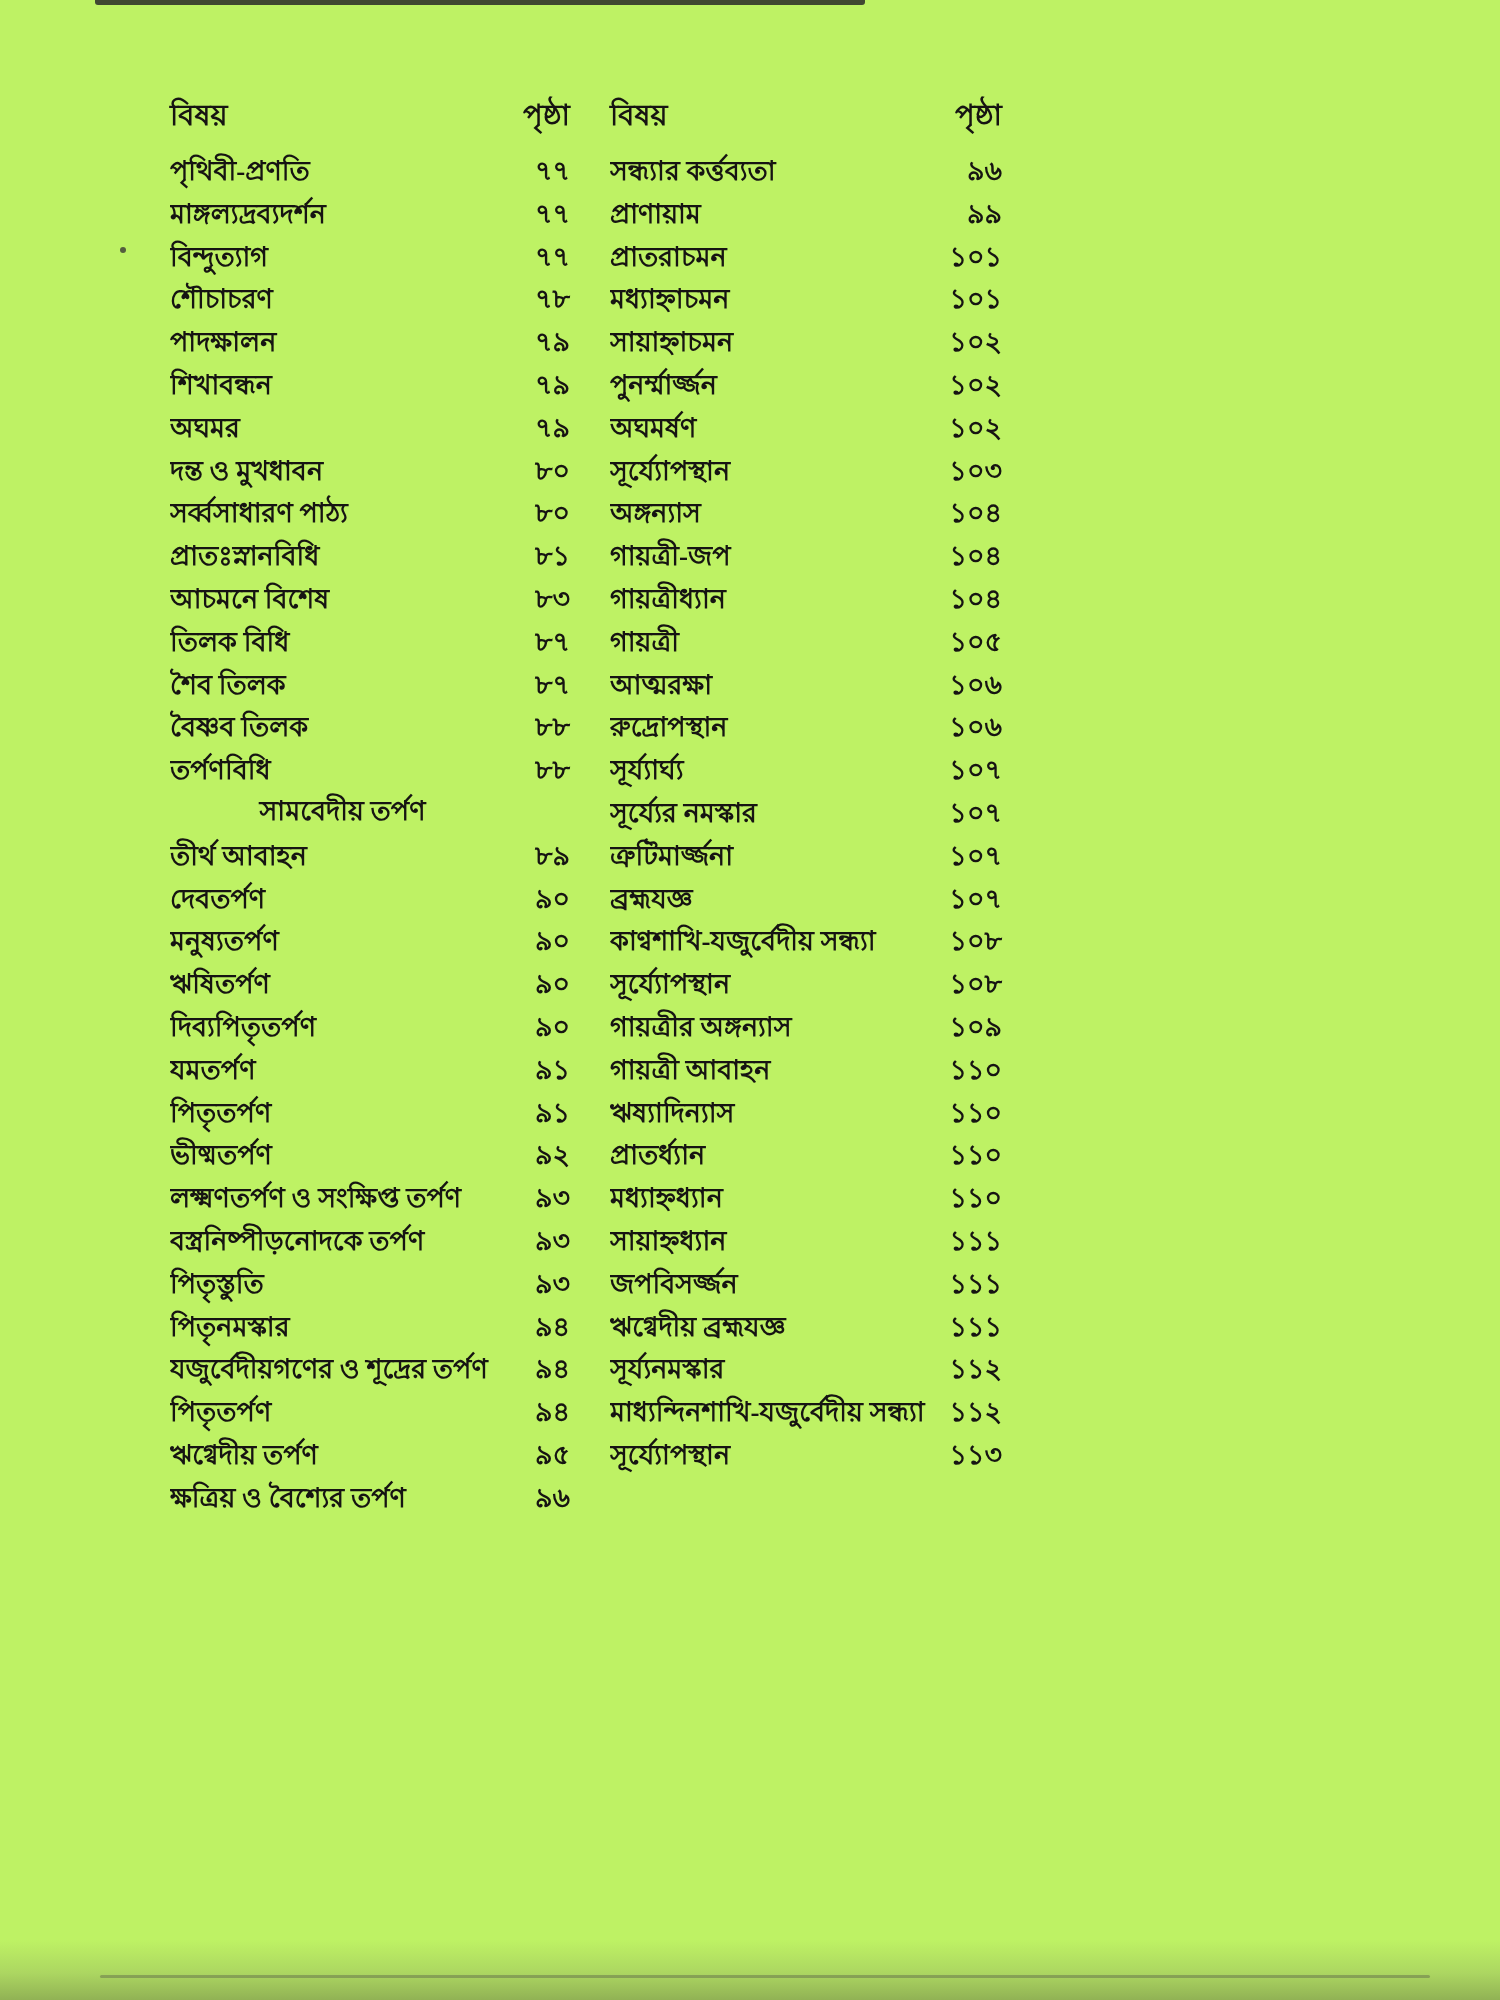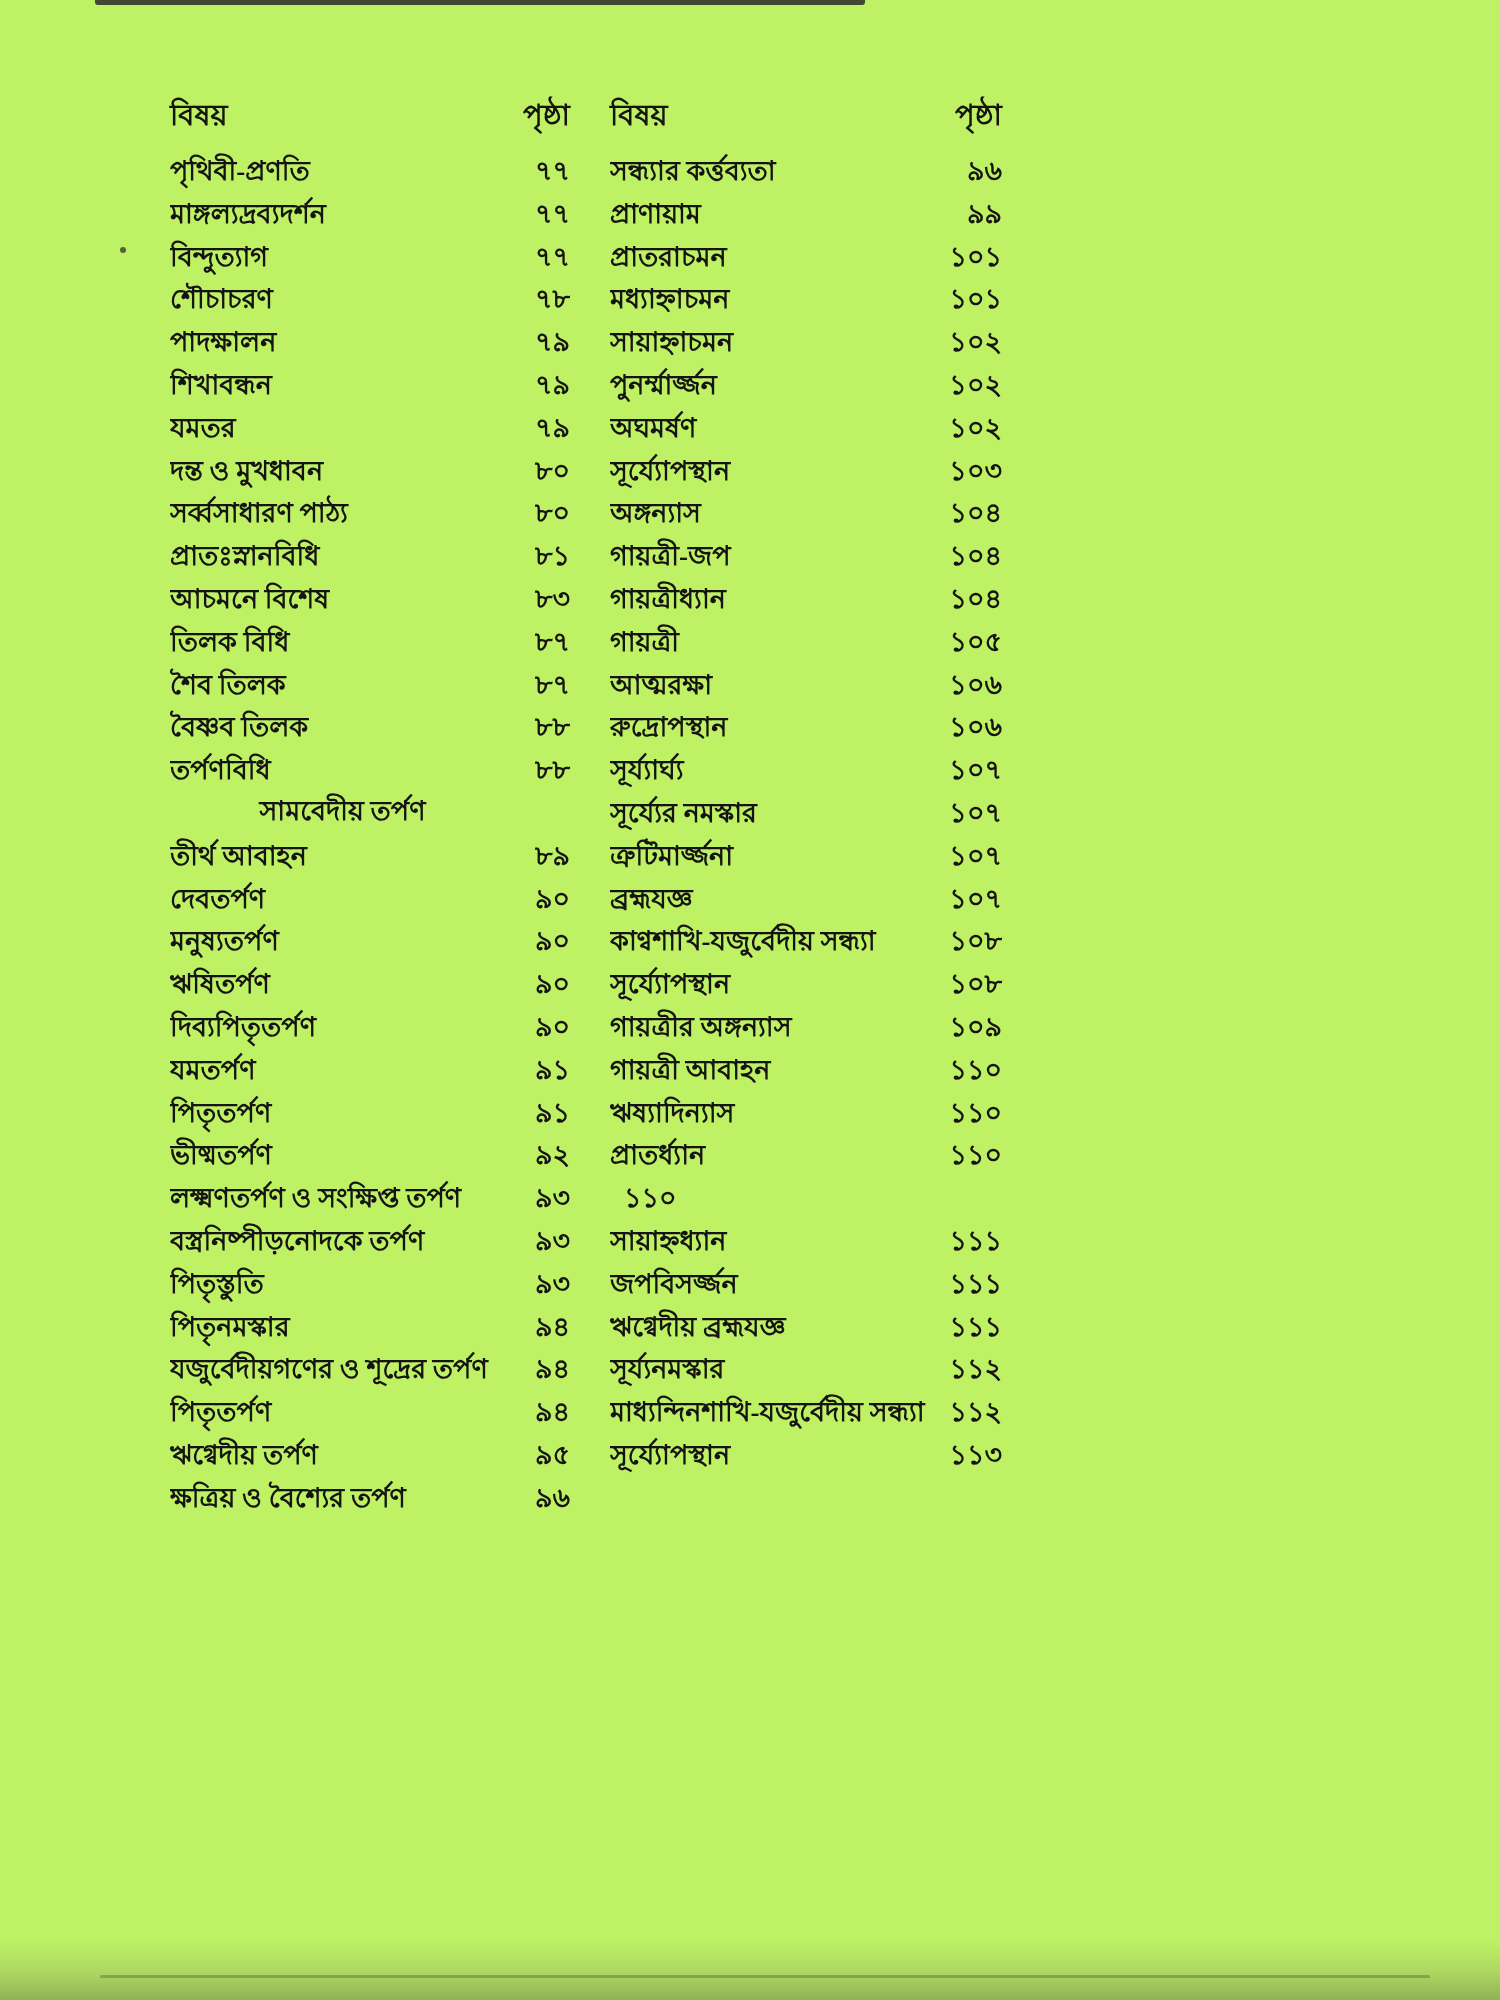--- a/index.html
+++ b/index.html
@@ -98,21 +98,21 @@
         </div>
         <div class="toc-row">
           <span class="title">পাদক্ষালন</span>
           <span class="pagenum">৭৯</span>
         </div>
         <div class="toc-row">
           <span class="title">শিখাবন্ধন</span>
           <span class="pagenum">৭৯</span>
         </div>
         <div class="toc-row">
-          <span class="title">যমতর</span>
+          <span class="title">অঘমর</span>
           <span class="pagenum">৭৯</span>
         </div>
         <div class="toc-row">
           <span class="title">দন্ত ও মুখধাবন</span>
           <span class="pagenum">৮০</span>
         </div>
         <div class="toc-row">
           <span class="title">সর্ব্বসাধারণ পাঠ্য</span>
           <span class="pagenum">৮০</span>
         </div>
@@ -306,20 +306,21 @@
         </div>
         <div class="toc-row">
           <span class="title">ঋষ্যাদিন্যাস</span>
           <span class="pagenum">১১০</span>
         </div>
         <div class="toc-row">
           <span class="title">প্রাতর্ধ্যান</span>
           <span class="pagenum">১১০</span>
         </div>
         <div class="toc-row">
+          <span class="title">মধ্যাহ্নধ্যান</span>
           <span class="pagenum">১১০</span>
         </div>
         <div class="toc-row">
           <span class="title">সায়াহ্নধ্যান</span>
           <span class="pagenum">১১১</span>
         </div>
         <div class="toc-row">
           <span class="title">জপবিসর্জ্জন</span>
           <span class="pagenum">১১১</span>
         </div>

